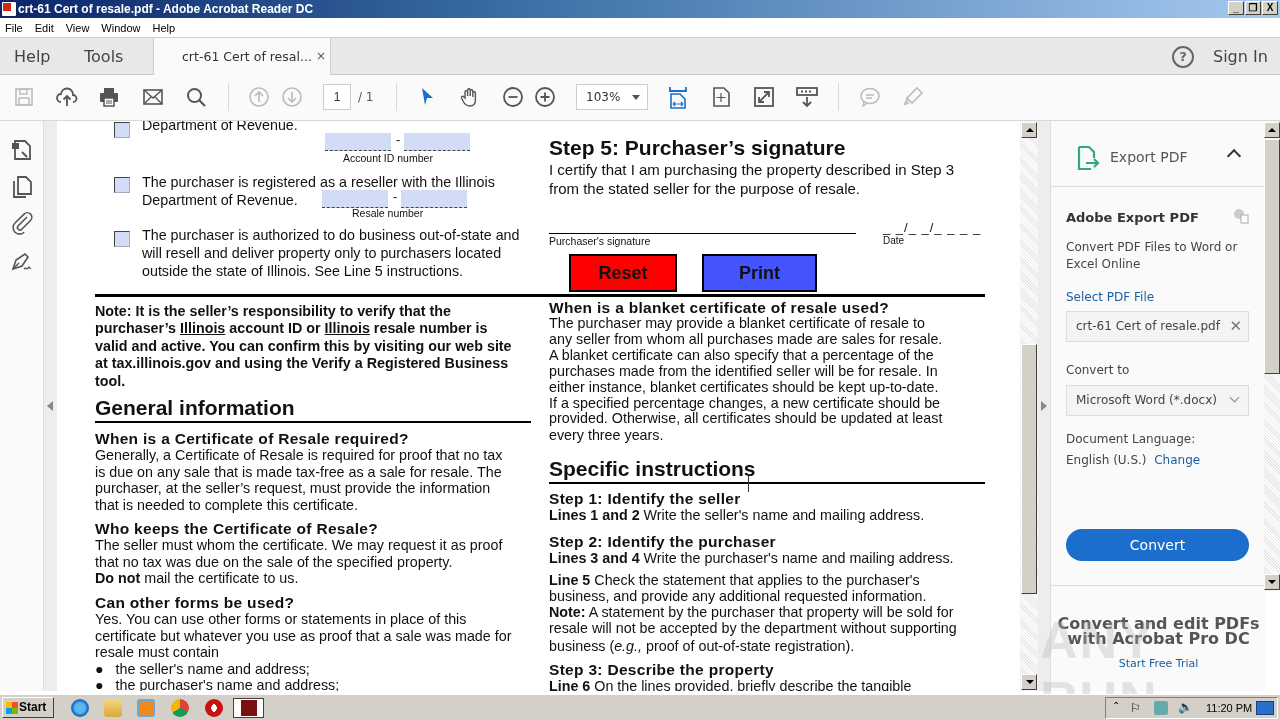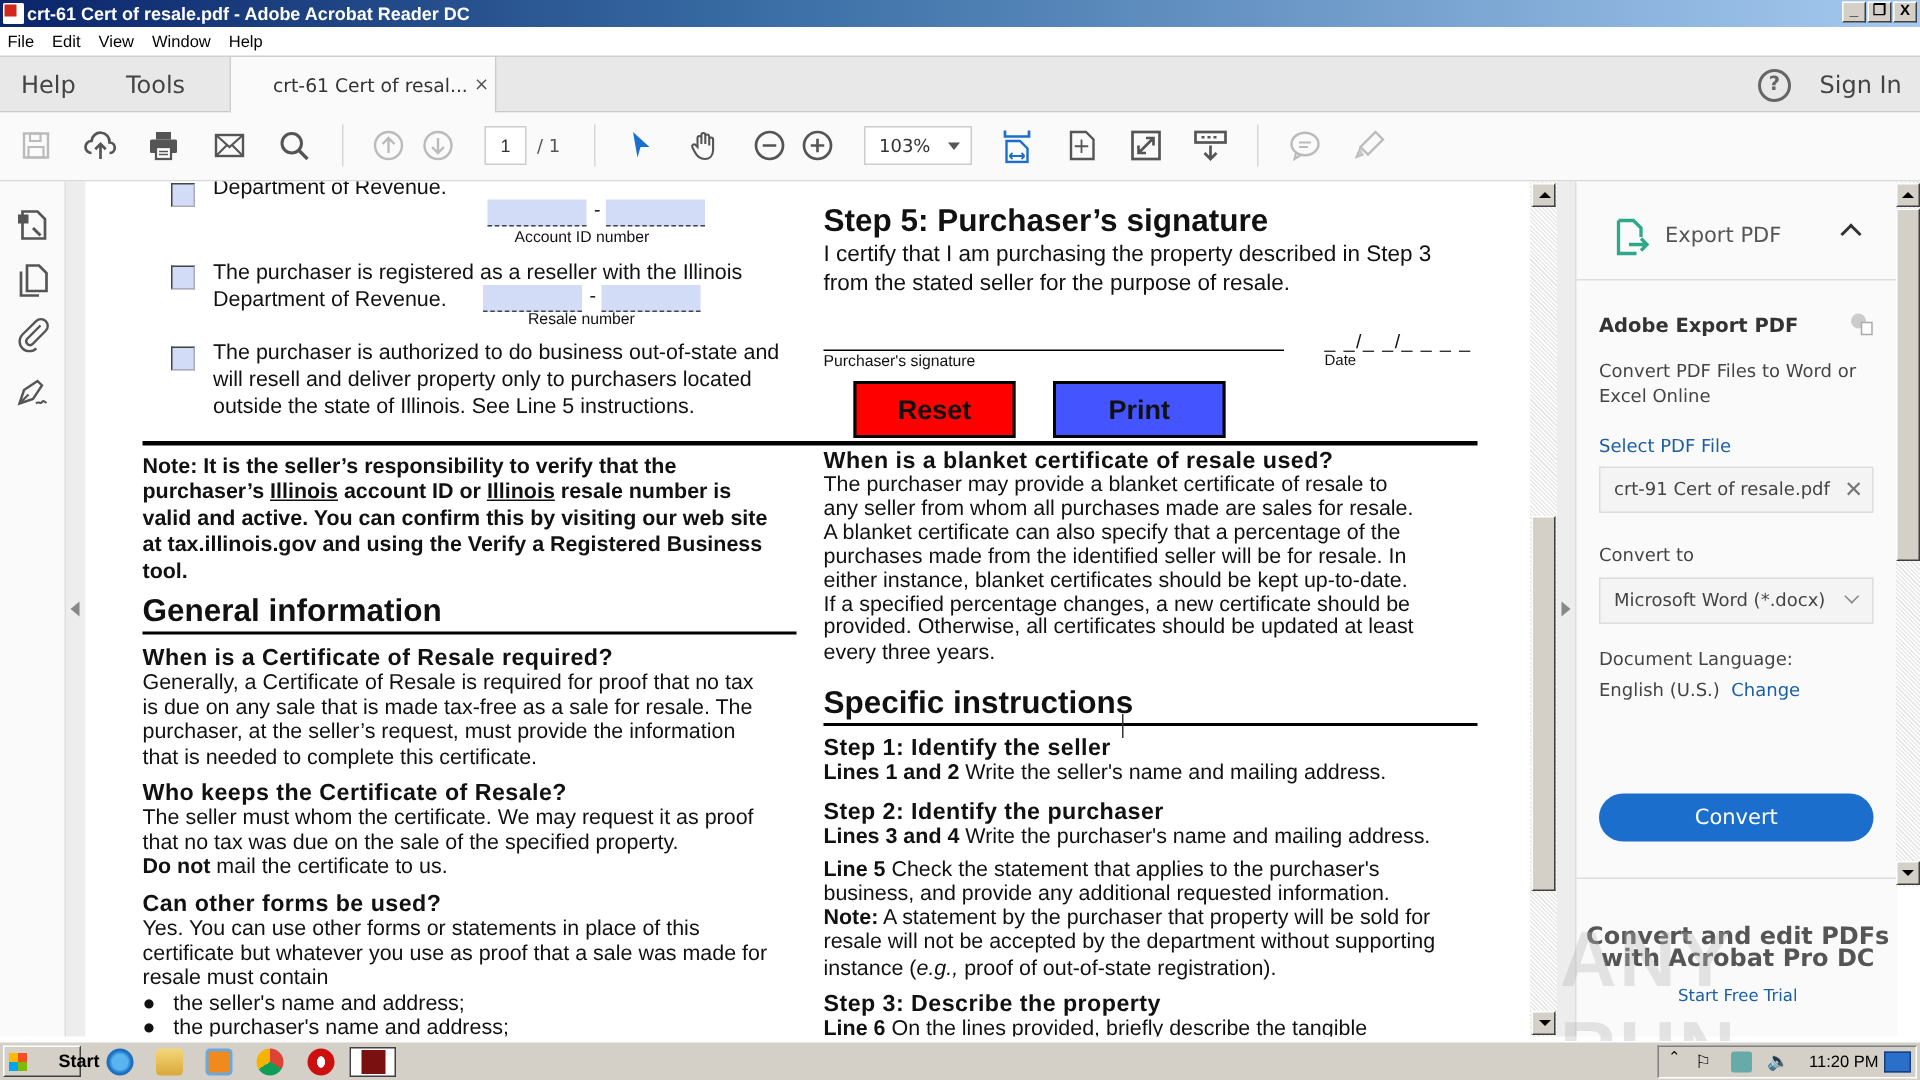--- a/index.html
+++ b/index.html
@@ -59,21 +59,21 @@
 .rp-convert-lbl{position:absolute;top:157px;left:0}
 .rp-dd{position:absolute;top:179px;left:0;width:183px;height:31px;border:1px solid #ddd;background:#f4f4f4;font-size:12px;line-height:29px;padding-left:9px;color:#444}
 .rp-dd .c{position:absolute;right:10px;top:8px;width:7px;height:7px;border-right:1.5px solid #888;border-bottom:1.5px solid #888;transform:rotate(45deg)}
 .rp-lang-lbl{position:absolute;top:226px;left:0}
 .rp-lang{position:absolute;top:247px;left:0}
 .rp-btn{position:absolute;top:323px;left:0;width:183px;height:32px;background:#1473e6;background:#1b6ecb;border-radius:16px;color:#fff;font-size:14px;text-align:center;line-height:32px}
 .rp-div{position:absolute;top:464px;left:0;width:215px;border-top:1px solid #ddd}
 .rp-promo{position:absolute;top:495px;left:0;width:215px;text-align:center;font-size:16px;font-weight:bold;color:#555;line-height:15px}
 .rp-trial{position:absolute;top:536px;left:0;width:215px;text-align:center;font-size:11px;color:#1a5fa3}
 .taskbar{position:absolute;top:694px;left:0;width:1280px;height:26px;background:#d4d0c8;border-top:1px solid #fff}
-.start{position:absolute;left:2px;top:2px;width:52px;height:21px;background:#d4d0c8;border:1px solid #fff;border-right-color:#404040;border-bottom-color:#404040;font-family:"Liberation Sans",sans-serif;font-weight:bold;font-size:12px;line-height:19px;padding-left:36px;color:#000}
+.start{position:absolute;left:2px;top:2px;width:52px;height:21px;background:#d4d0c8;border:1px solid #fff;border-right-color:#404040;border-bottom-color:#404040;font-family:"Liberation Sans",sans-serif;font-weight:bold;font-size:12px;line-height:19px;padding-left:16px;color:#000}
 .start:before{content:"";position:absolute;left:3px;top:4px;width:12px;height:12px;background:conic-gradient(#f25022 0 25%,#7fba00 0 50%,#00a4ef 0 75%,#ffb900 0)}
 .tbi{position:absolute;top:4px;width:18px;height:18px;border-radius:3px}
 .tray{position:absolute;left:1105px;top:2px;width:173px;height:22px;border:1px solid #808080;border-right-color:#fff;border-bottom-color:#fff}
 .clock{position:absolute;left:1206px;top:0;line-height:26px;font-family:"Liberation Sans",sans-serif;font-size:11px;color:#000}
 
 .pg{position:absolute;font-family:"Liberation Sans",sans-serif;color:#111}
 .cb{position:absolute;width:16px;height:16px;background:#d3dcf7;border:1px solid #444;border-right-color:#aab;border-bottom-color:#aab}
 .fld{position:absolute;height:18px;background:#d3dcf7;border-bottom:1px dashed #444}
 .body14{font-size:14.3px;line-height:16.5px}
 .h-sub{font-family:"Liberation Sans",sans-serif;font-weight:bold;font-size:15.5px;line-height:17px;letter-spacing:0.3px}
@@ -353,21 +353,21 @@
   </div>
   <div class="pg" style="left:492px;top:412px;white-space:nowrap">
     <div class="h-sub">Step 2: Identify the purchaser</div>
     <div class="body14"><span class="b">Lines 3 and 4</span><span>  Write the purchaser's name and mailing address.</span></div>
   </div>
   <div class="pg body14" style="left:492px;top:452px;white-space:nowrap;line-height:15.9px">
     <div><span class="b">Line 5</span><span>  Check the statement that applies to the purchaser's</span></div>
     <div>business, and provide any additional requested information.</div>
     <div><span class="b">Note:</span><span>  A statement by the purchaser that property will be sold for</span></div>
     <div>resale will not be accepted by the department without supporting</div>
-    <div style="line-height:18px"><span>instance (</span><i>e.g.,</i><span> proof of out-of-state registration).</span></div>
+    <div style="line-height:18px"><span>business (</span><i>e.g.,</i><span> proof of out-of-state registration).</span></div>
   </div>
   <div class="pg" style="left:492px;top:540px;white-space:nowrap">
     <div class="h-sub">Step 3: Describe the property</div>
     <div class="body14"><span class="b">Line 6</span><span>  On the lines provided, briefly describe the tangible</span></div>
   </div>
 </div>
 <span class="cursor-ibeam"></span>
 
 <div class="vscroll">
   <span class="btn up"></span>
@@ -389,21 +389,21 @@
     <span class="chev"></span>
   </div>
   <div class="rp-body">
     <span class="rp-title">Adobe Export PDF</span>
     <span style="position:absolute;left:167px;top:2px;width:16px;height:16px"><svg viewBox="0 0 16 16" width="16" height="16">
           <circle cx="6" cy="6" r="5" fill="#ccc"></circle>
           <rect x="8" y="7" width="7" height="8" fill="#fff" stroke="#aaa"></rect>
         </svg></span>
     <div class="rp-desc">Convert PDF Files to Word or Excel Online</div>
     <span class="rp-select-file rp-link">Select PDF File</span>
-    <div class="rp-file"><span>crt-91 Cert of resale.pdf</span><span class="x">✕</span></div>
+    <div class="rp-file"><span>crt-61 Cert of resale.pdf</span><span class="x">✕</span></div>
     <span class="rp-convert-lbl">Convert to</span>
     <div class="rp-dd"><span>Microsoft Word (*.docx)</span><span class="c"></span></div>
     <span class="rp-lang-lbl">Document Language:</span>
     <span class="rp-lang"><span>English (U.S.)</span>&nbsp;&nbsp;<span class="rp-link">Change</span></span>
     <div class="rp-btn">Convert</div>
   </div>
   <div class="rp-div"></div>
   <div class="rp-promo">
       <div>Convert and edit PDFs</div>
       <div>with Acrobat Pro DC</div>

